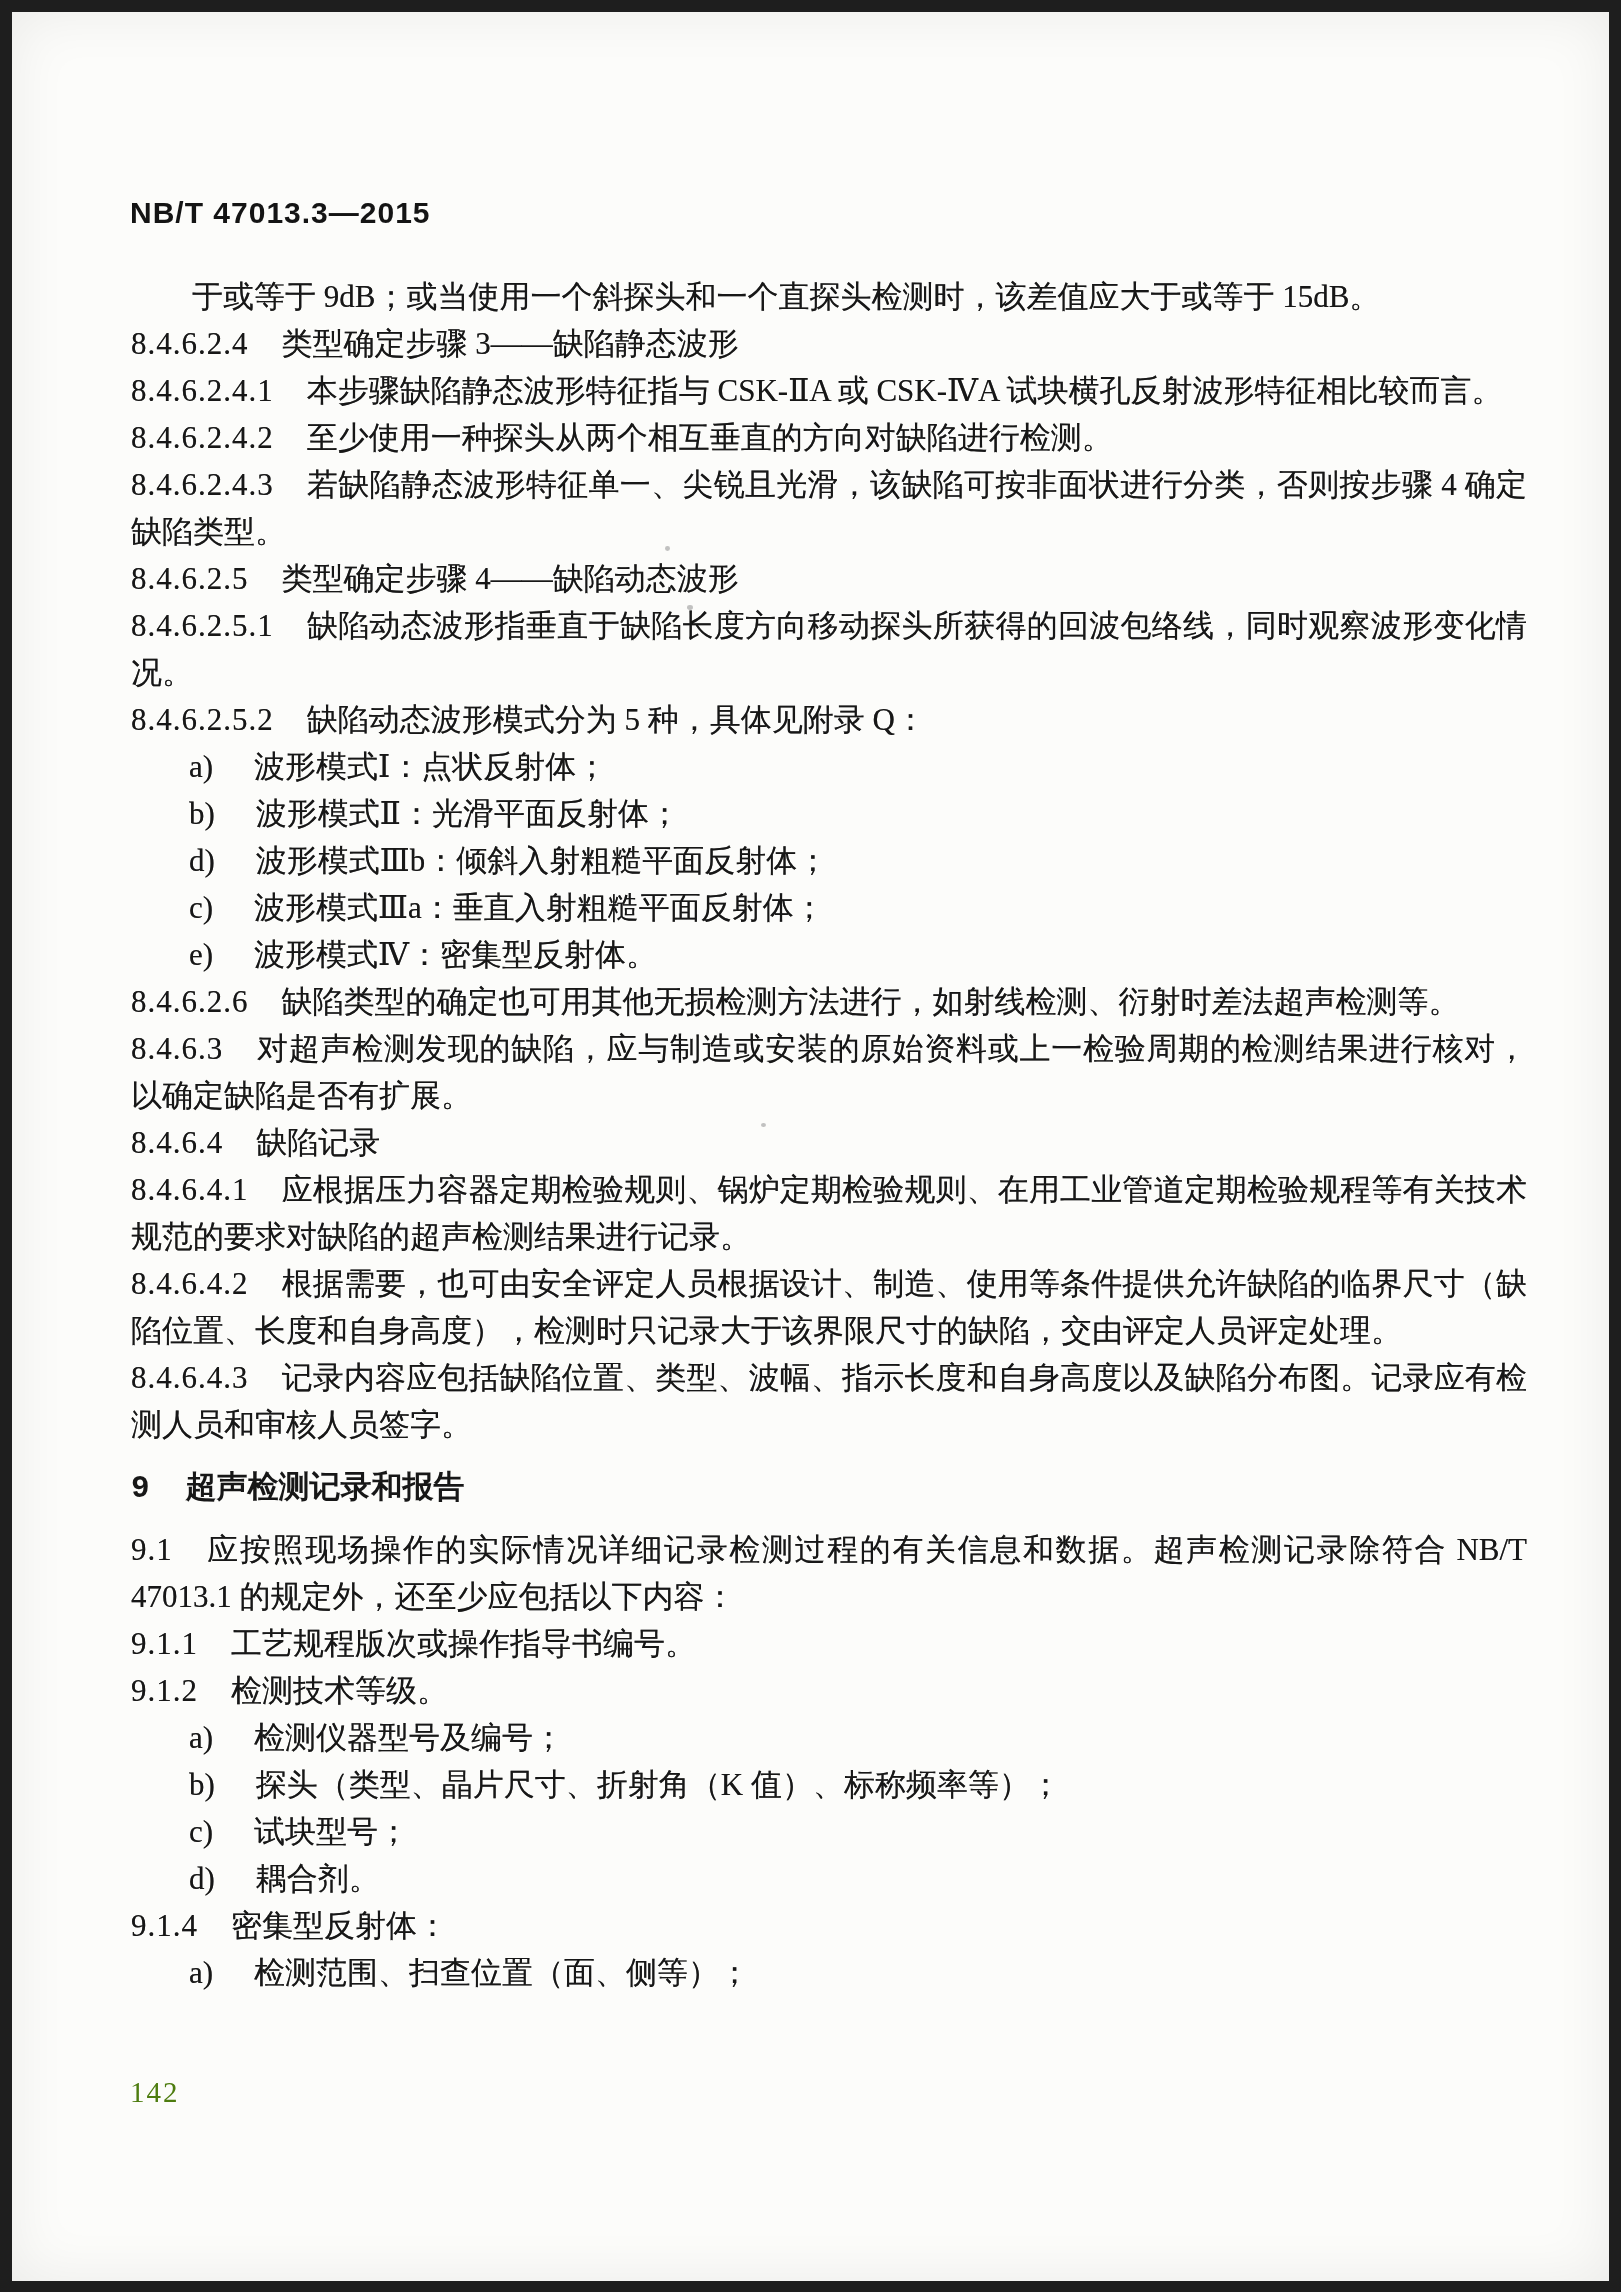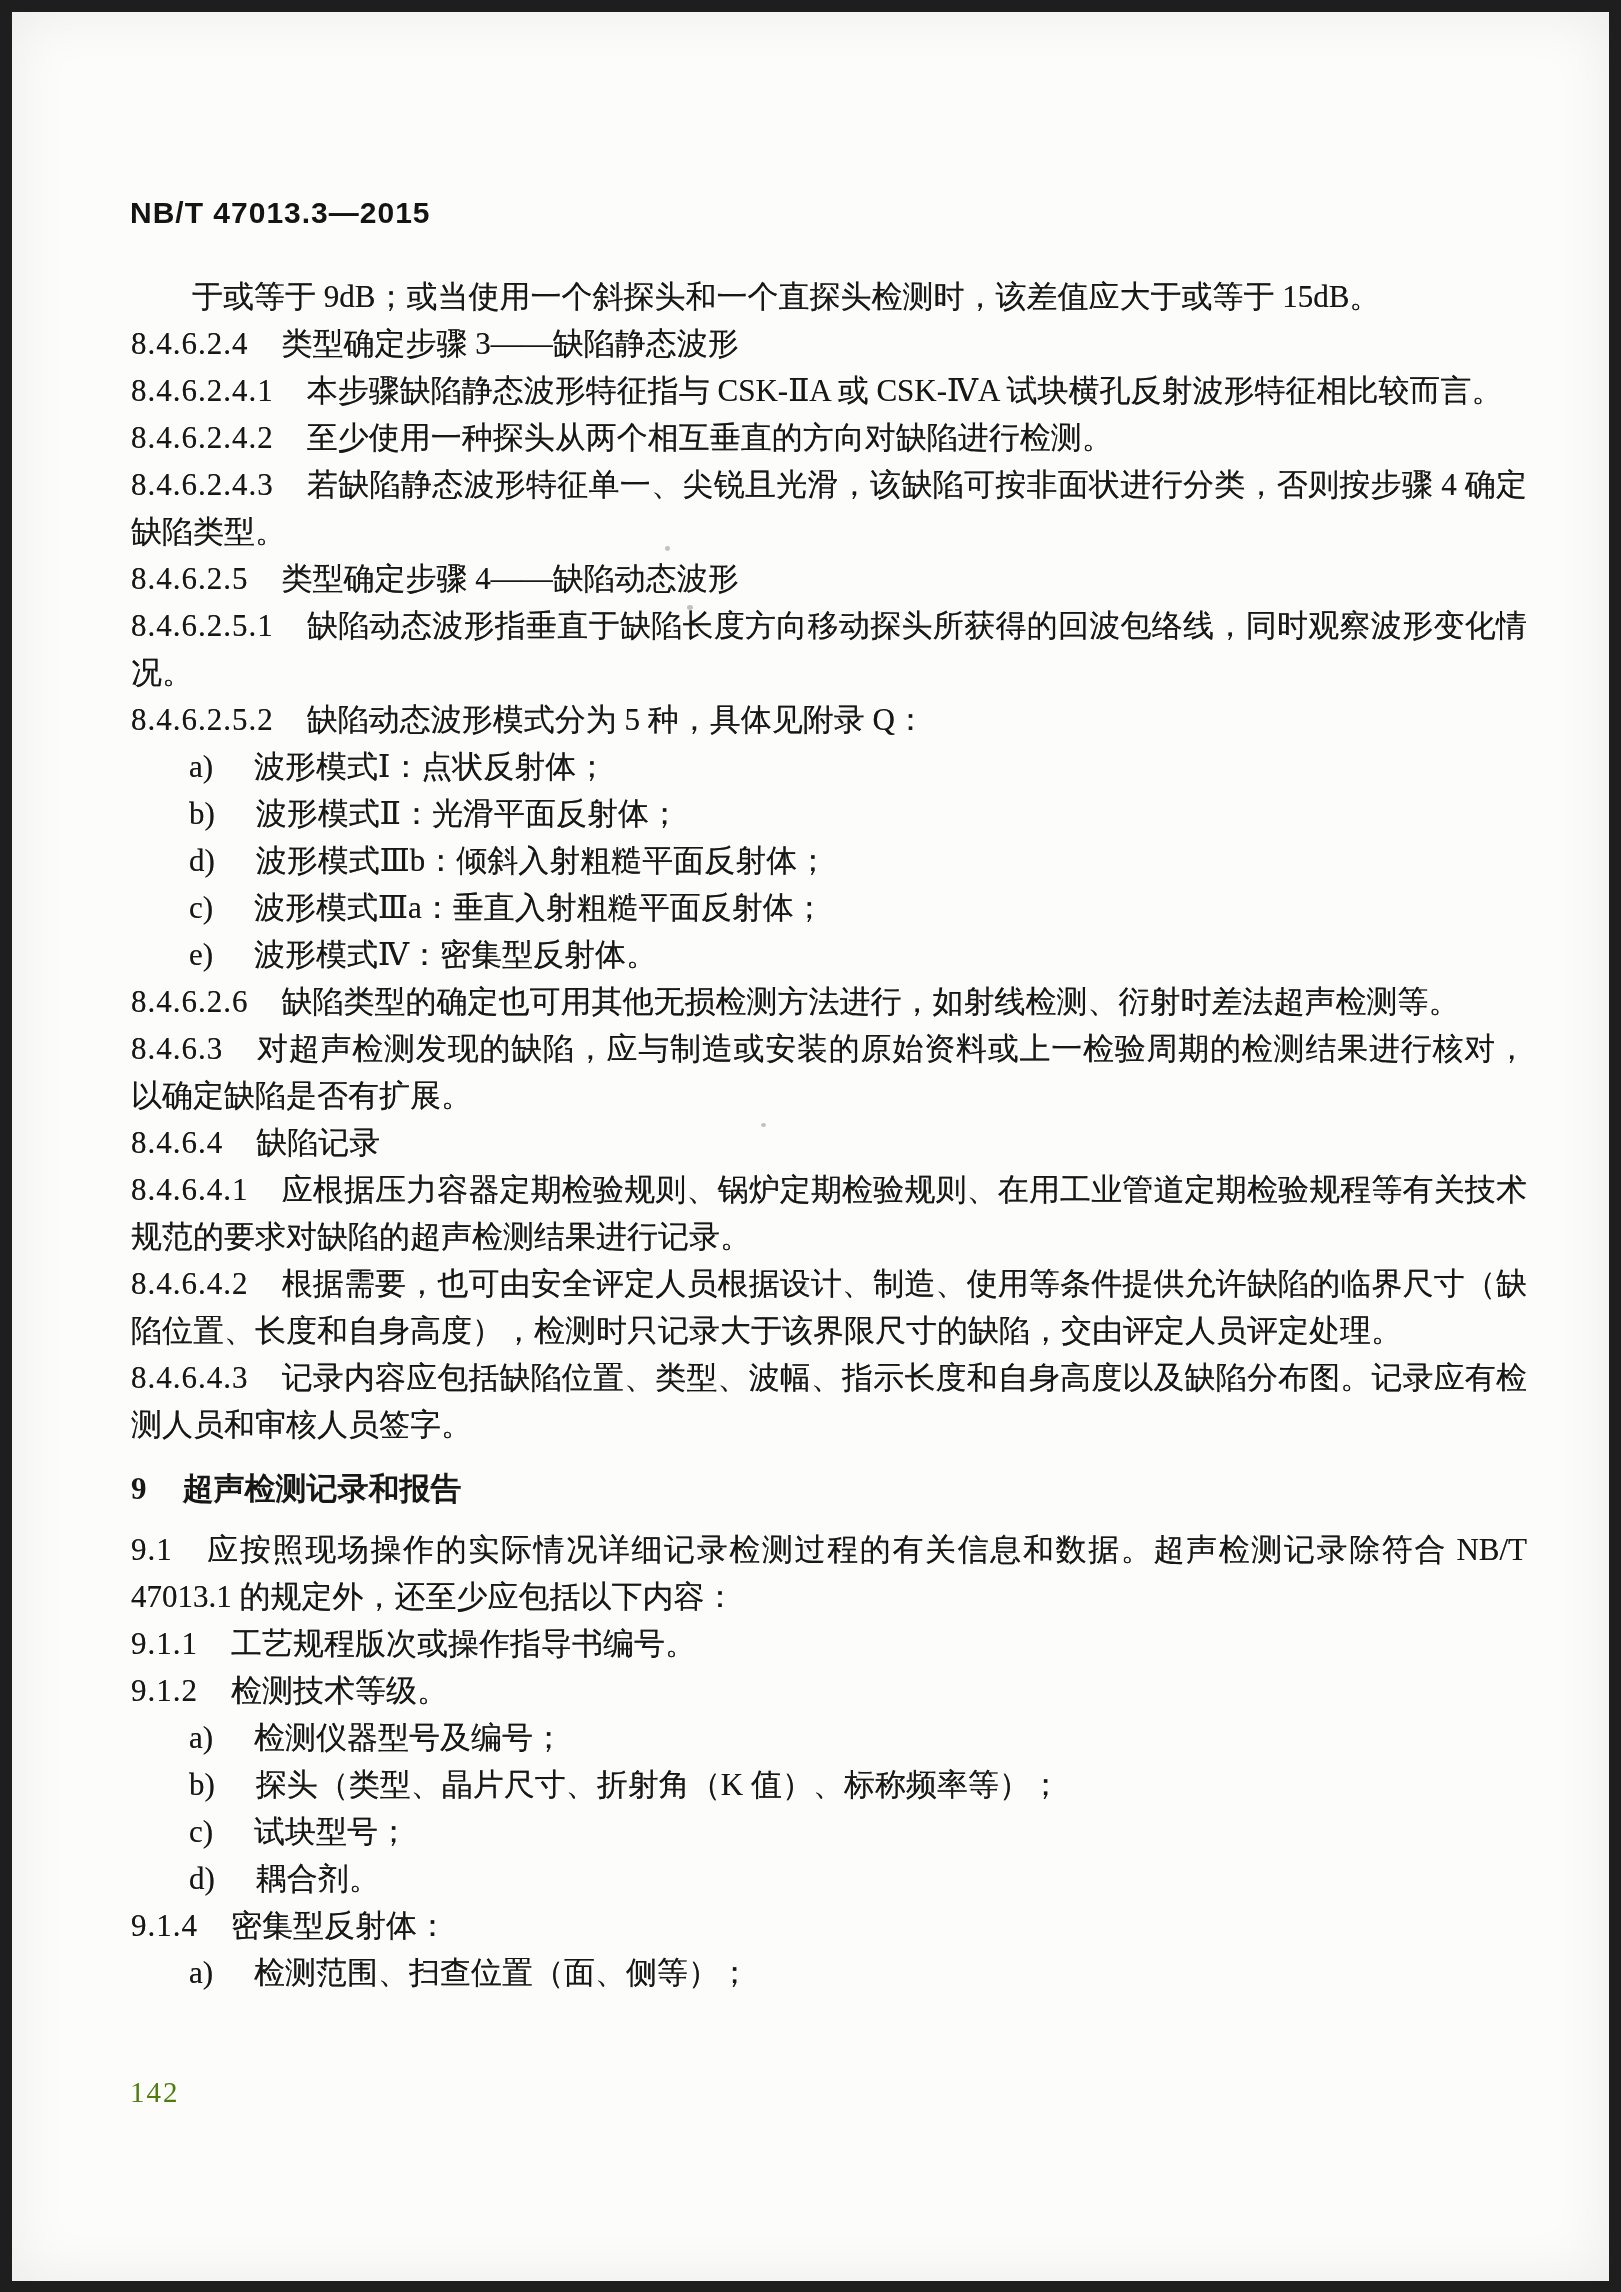--- a/index.html
+++ b/index.html
@@ -42,21 +42,21 @@
   .block { margin: 0; }
   .block.continuation { text-indent: 61px; }
   .block .num {
     display: inline;
     margin-right: 33px;
     letter-spacing: 1px;
   }
   .block.list-item { padding-left: 58px; box-sizing: border-box; }
   .block.list-item .label { margin-right: 41px; }
   .block.heading {
-    font-family: Liberation Serif, serif;
+    font-family: Liberation Mono, monospace;
     font-weight: bold;
     margin-top: 16.7px;
     margin-bottom: 14.7px;
     text-shadow: none;
   }
   .block.heading .num { margin-right: 35px; }
   .pagenum {
     position: absolute;
     left: 118px;
     top: 2064px;

